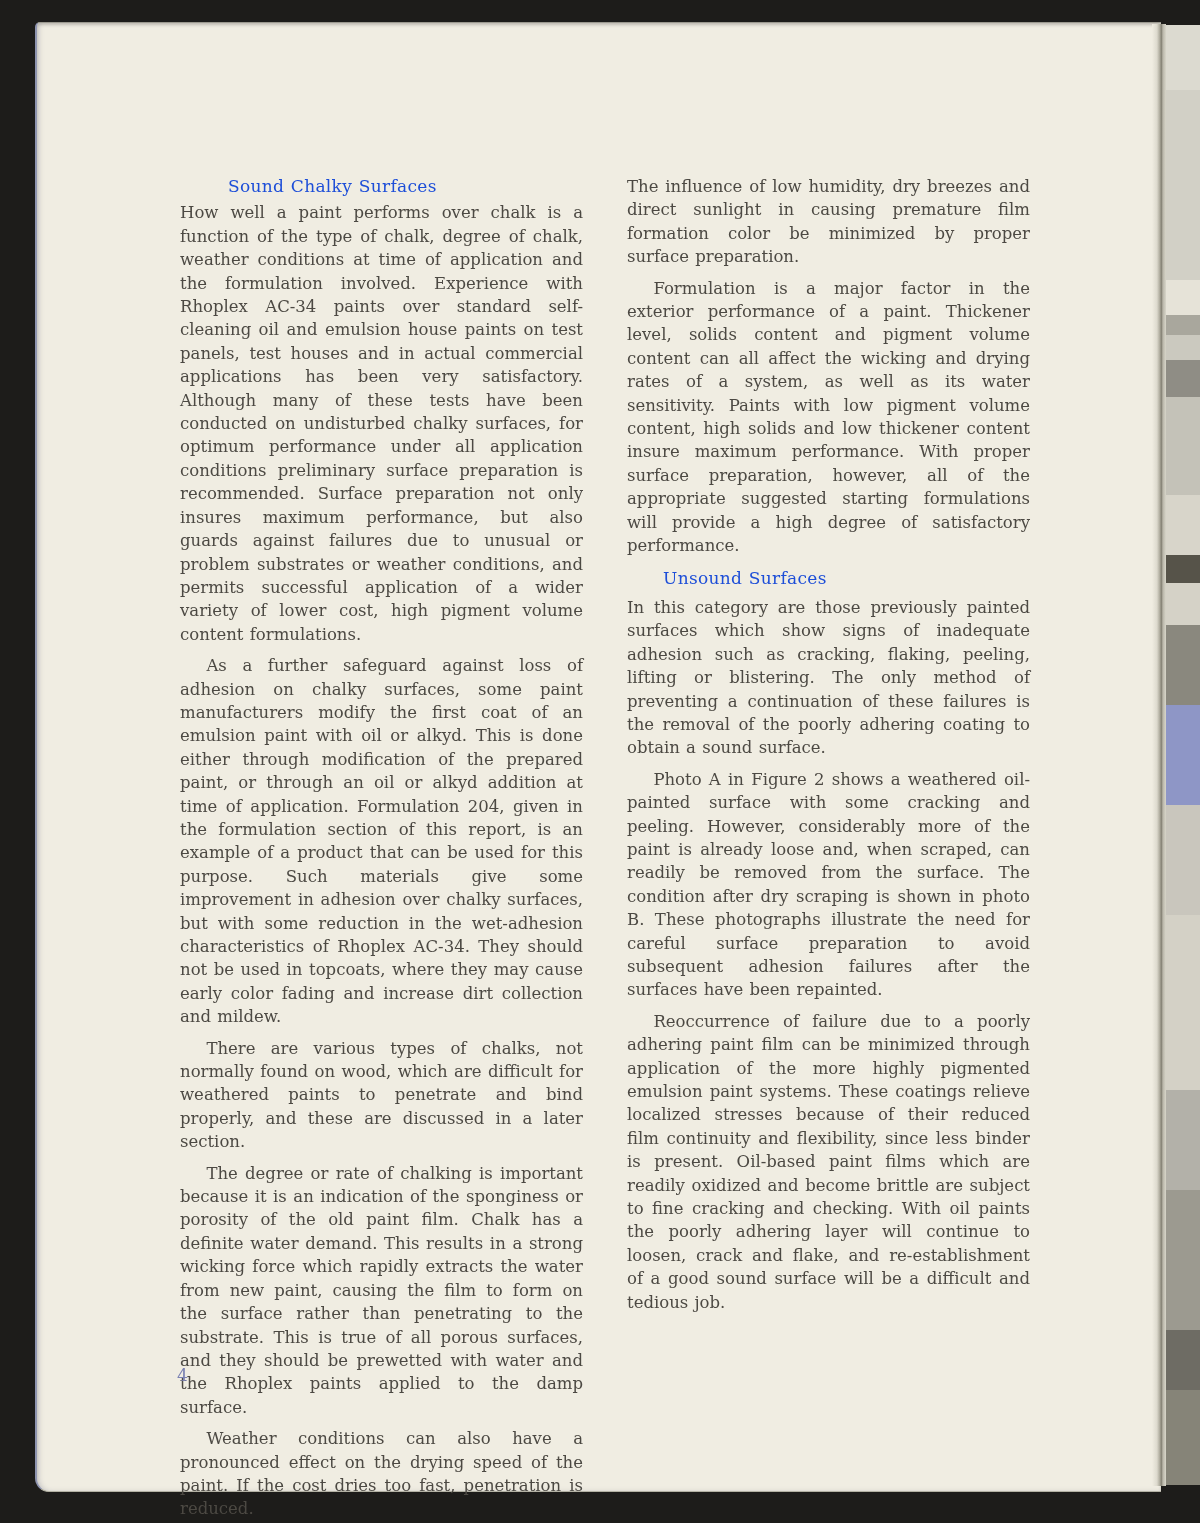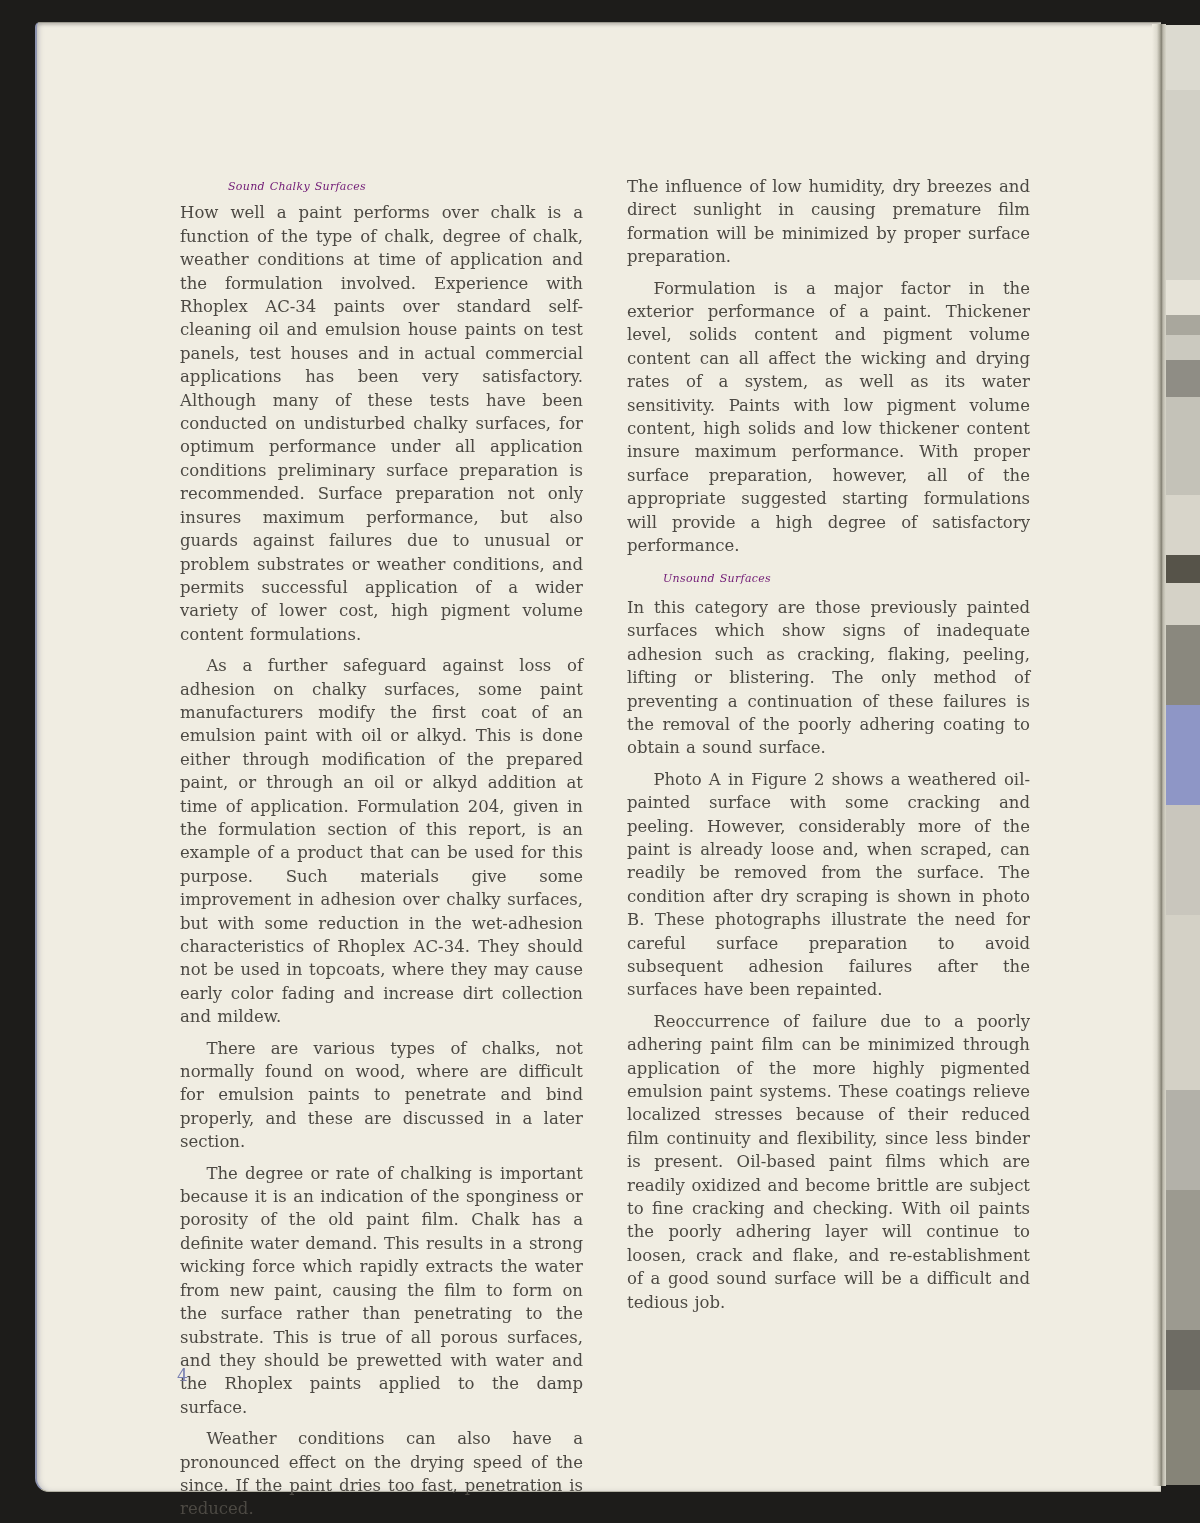--- a/index.html
+++ b/index.html
@@ -39,24 +39,23 @@
     font-size: 16.5px;
     line-height: 23.4px;
     text-align: justify;
     word-spacing: 1px;
   }
   .col-left  { left: 143px; }
   .col-right { left: 590px; }
   .col p { margin: 0; }
   .col p.indent { text-indent: 1.6em; margin-top: 8px; }
   h3.section-head {
-    font-size: 11px;
+    font-size: 17px;
     font-weight: normal;
-    font-style: italic;
-    color: #701a75;
+    color: #1d4ed8;
     letter-spacing: 0.3px;
   }
   .col-left h3.section-head  { margin: 0 0 3px 48px; }
   .col-right h3.section-head { margin: 9px 0 6px 36px; }
   .page-number {
     position: absolute;
     left: 140px;
     top: 1342px;
     font-size: 17.5px;
     color: #7b82b3;
@@ -104,27 +103,27 @@
 <body>
 
 <div class="scan">
 
   <div class="page">
 
     <div class="col col-left">
       <h3 class="section-head">Sound Chalky Surfaces</h3>
       <p>How well a paint performs over chalk is a function of the type of chalk, degree of chalk, weather conditions at time of application and the formulation involved. Experience with Rhoplex AC-34 paints over standard self-cleaning oil and emulsion house paints on test panels, test houses and in actual commercial applications has been very satisfactory. Although many of these tests have been conducted on undisturbed chalky surfaces, for optimum performance under all application conditions preliminary surface preparation is recommended. Surface preparation not only insures maximum performance, but also guards against failures due to unusual or problem substrates or weather conditions, and permits successful application of a wider variety of lower cost, high pigment volume content formulations.</p>
       <p class="indent">As a further safeguard against loss of adhesion on chalky surfaces, some paint manufacturers modify the first coat of an emulsion paint with oil or alkyd. This is done either through modification of the prepared paint, or through an oil or alkyd addition at time of application. Formulation 204, given in the formulation section of this report, is an example of a product that can be used for this purpose. Such materials give some improvement in adhesion over chalky surfaces, but with some reduction in the wet-adhesion characteristics of Rhoplex AC-34. They should not be used in topcoats, where they may cause early color fading and increase dirt collection and mildew.</p>
-      <p class="indent">There are various types of chalks, not normally found on wood, where are difficult for emulsion paints to penetrate and bind properly, and these are discussed in a later section.</p>
+      <p class="indent">There are various types of chalks, not normally found on wood, which are difficult for weathered paints to penetrate and bind properly, and these are discussed in a later section.</p>
       <p class="indent">The degree or rate of chalking is important because it is an indication of the sponginess or porosity of the old paint film. Chalk has a definite water demand. This results in a strong wicking force which rapidly extracts the water from new paint, causing the film to form on the surface rather than penetrating to the substrate. This is true of all porous surfaces, and they should be prewetted with water and the Rhoplex paints applied to the damp surface.</p>
-      <p class="indent">Weather conditions can also have a pronounced effect on the drying speed of the since. If the paint dries too fast, penetration is reduced.</p>
+      <p class="indent">Weather conditions can also have a pronounced effect on the drying speed of the paint. If the cost dries too fast, penetration is reduced.</p>
     </div>
 
     <div class="col col-right">
-      <p>The influence of low humidity, dry breezes and direct sunlight in causing premature film formation will be minimized by proper surface preparation.</p>
+      <p>The influence of low humidity, dry breezes and direct sunlight in causing premature film formation color be minimized by proper surface preparation.</p>
       <p class="indent">Formulation is a major factor in the exterior performance of a paint. Thickener level, solids content and pigment volume content can all affect the wicking and drying rates of a system, as well as its water sensitivity. Paints with low pigment volume content, high solids and low thickener content insure maximum performance. With proper surface preparation, however, all of the appropriate suggested starting formulations will provide a high degree of satisfactory performance.</p>
       <h3 class="section-head">Unsound Surfaces</h3>
       <p>In this category are those previously painted surfaces which show signs of inadequate adhesion such as cracking, flaking, peeling, lifting or blistering. The only method of preventing a continuation of these failures is the removal of the poorly adhering coating to obtain a sound surface.</p>
       <p class="indent">Photo A in Figure 2 shows a weathered oil-painted surface with some cracking and peeling. However, considerably more of the paint is already loose and, when scraped, can readily be removed from the surface. The condition after dry scraping is shown in photo B. These photographs illustrate the need for careful surface preparation to avoid subsequent adhesion failures after the surfaces have been repainted.</p>
       <p class="indent">Reoccurrence of failure due to a poorly adhering paint film can be minimized through application of the more highly pigmented emulsion paint systems. These coatings relieve localized stresses because of their reduced film continuity and flexibility, since less binder is present. Oil-based paint films which are readily oxidized and become brittle are subject to fine cracking and checking. With oil paints the poorly adhering layer will continue to loosen, crack and flake, and re-establishment of a good sound surface will be a difficult and tedious job.</p>
     </div>
 
     <div class="page-number">4</div>
   </div>
 

